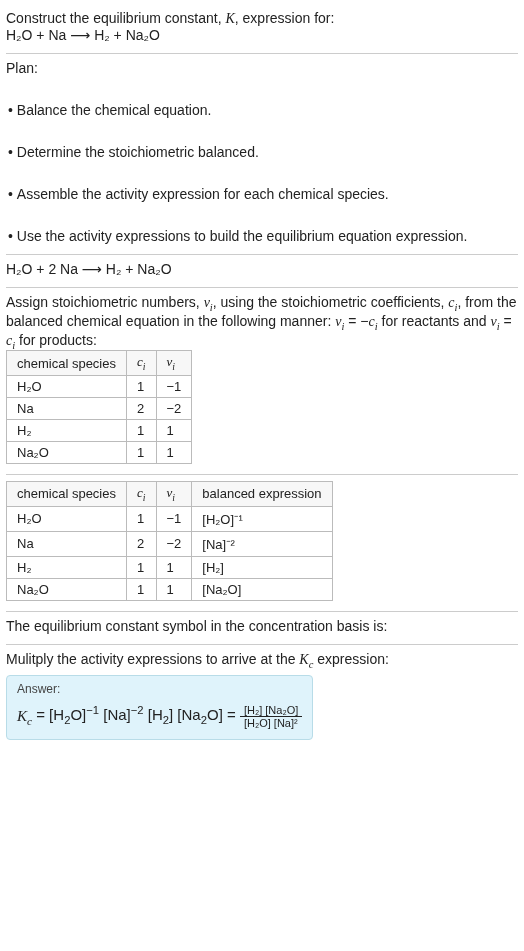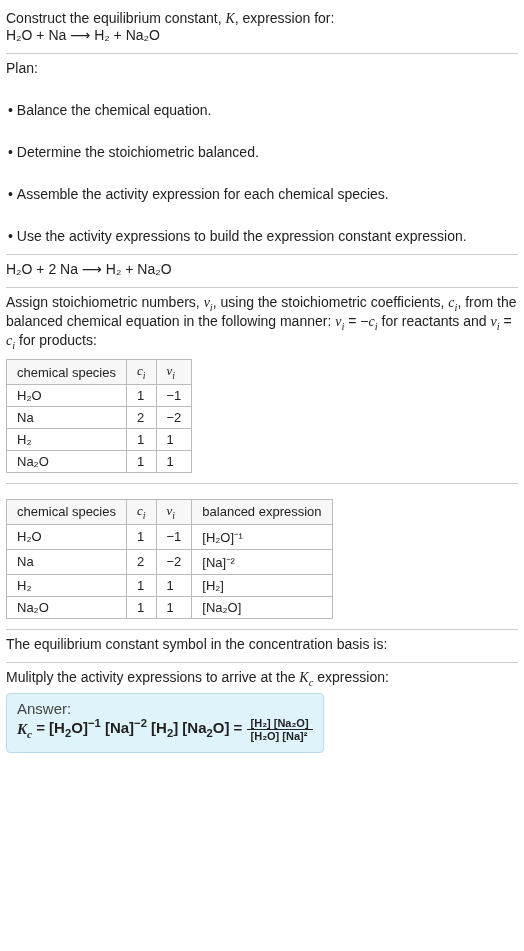--- a/index.html
+++ b/index.html
@@ -15,21 +15,21 @@
   .section {
     border-bottom: 1px solid #ccc;
     padding: 6px 0 10px 0;
   }
   .section:last-child { border-bottom: none; }
   .bulleted { padding-left: 2px; }
   .bulleted .row { display: flex; margin-top: 26px; }
   .bulleted .row::before { content: "• "; white-space: pre; }
   table {
     border-collapse: collapse;
-    margin-top: 9px;
+    margin-top: 0;
   }
   th, td {
     border: 1px solid #bbb;
     padding: 3px 10px;
     text-align: left;
     font-weight: normal;
     font-size: 13px;
     white-space: nowrap;
   }
   th { background: #f7f7f7; }
@@ -37,30 +37,30 @@
   sub { font-size: 0.75em; vertical-align: sub; }
   sup { font-size: 0.75em; vertical-align: super; }
   .answer-box {
     background: #dff3fb;
     border: 1px solid #b8dce8;
     border-radius: 4px;
     padding: 6px 10px 10px 10px;
     margin-top: 6px;
     display: inline-block;
   }
-  .answer-label { font-size: 15px; color: #444; }
+  .answer-label { font-size: 12px; color: #444; }
   .frac {
     display: inline-block;
     vertical-align: middle;
     text-align: left;
     font-size: 11px;
   }
   .frac .num { display:block; border-bottom:1px solid #222; padding:0 4px; }
   .frac .den { display:block; padding:0 4px; }
-  .eq-line { margin-top: 0; font-size: 15px; font-weight: bold; }
+  .eq-line { margin-top: 8px; font-size: 15px; }
 </style>
 </head>
 <body>
 
 <div class="section">
   <div>
     Construct the equilibrium constant, <span class="ital">K</span>, expression for:
   </div>
   <div>H₂O + Na ⟶ H₂ + Na₂O</div>
 </div>
@@ -71,21 +71,21 @@
     <div class="row">
         <span>Balance the chemical equation.</span>
       </div>
     <div class="row">
         <span>Determine the stoichiometric balanced.</span>
       </div>
     <div class="row">
         <span>Assemble the activity expression for each chemical species.</span>
       </div>
     <div class="row">
-        <span>Use the activity expressions to build the expression constant expression.</span>
+        <span>Use the activity expressions to build the equilibrium equation expression.</span>
       </div>
   </div>
 </div>
 
 <div class="section">
   <div>H₂O + 2 Na ⟶ H₂ + Na₂O</div>
 </div>
 
 <div class="section">
   <div>

